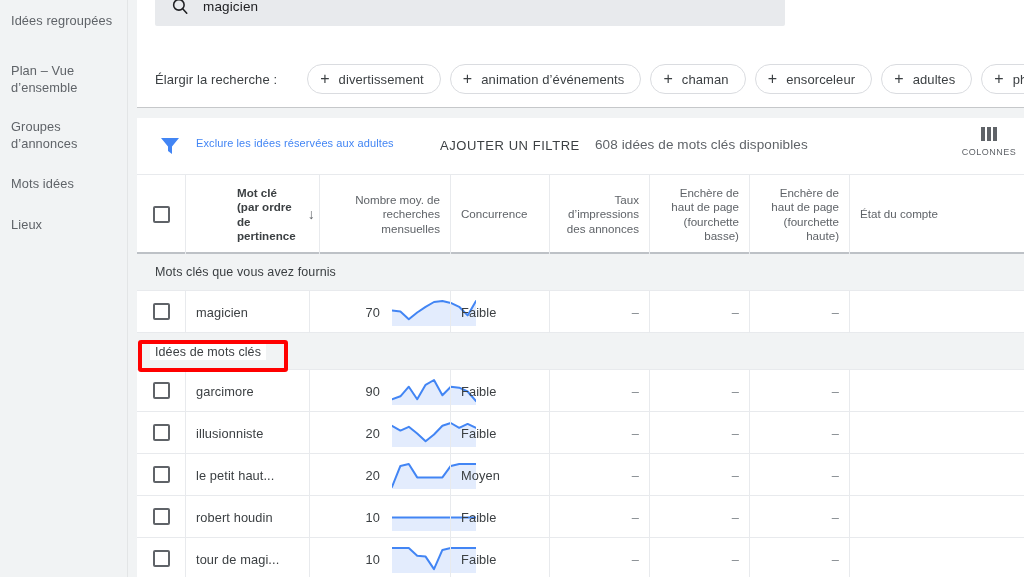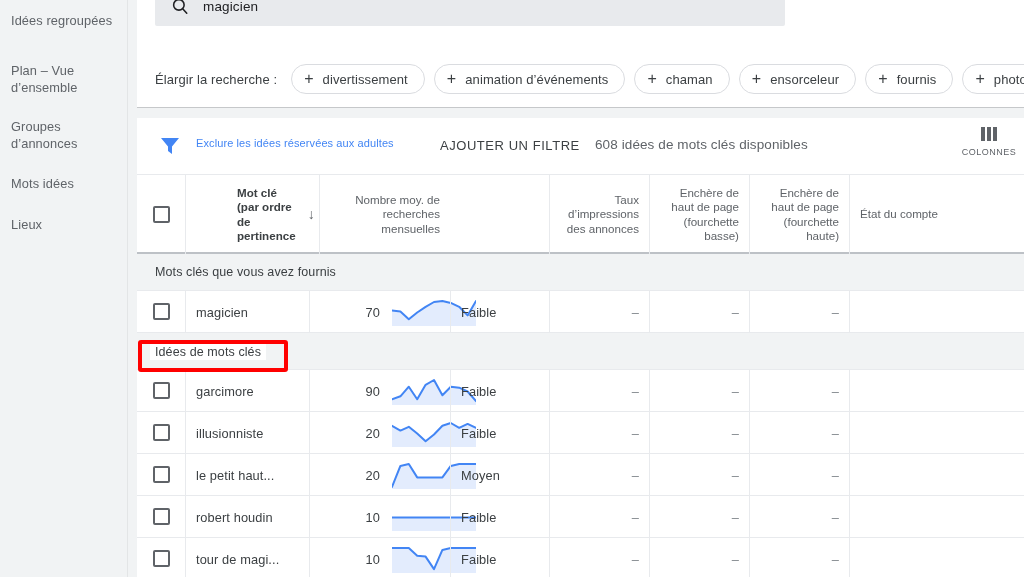--- a/index.html
+++ b/index.html
@@ -76,21 +76,21 @@
 
   #expand-row {
     position: absolute; left: 18px; top: 93px;
     height: 32px;
     display: flex; align-items: center;
     white-space: nowrap;
   }
   #expand-label {
     font-size: 13px;
     color: #3c4043;
-    margin-right: 14px;
+    margin-right: 30px;
     letter-spacing: .1px;
   }
   .chip {
     display: inline-flex; align-items: center;
     height: 30px;
     padding: 0 16px 0 12px;
     margin-right: 9px;
     border: 1px solid #dadce0;
     border-radius: 16px;
     background: #fff;
@@ -306,21 +306,21 @@
         <span class="chip">
           <span class="plus">+</span>
           <span>chaman</span>
         </span>
         <span class="chip">
           <span class="plus">+</span>
           <span>ensorceleur</span>
         </span>
         <span class="chip">
           <span class="plus">+</span>
-          <span>fournis</span>
+          <span>adultes</span>
         </span>
         <span class="chip">
           <span class="plus">+</span>
           <span>photograph</span>
         </span>
       </div>
     </div>
 
     <div id="table-card">
 
@@ -351,20 +351,23 @@
             <div class="cbx"></div>
           </div>
         </div>
         <div class="hcell left sep" id="hc-kw">
           <span class="kwtxt">Mot clé (par ordre de pertinence</span>
           <span class="sort">↓</span>
         </div>
         <div class="hcell right sep" id="hc-vol">
           <span>Nombre moy. de recherches mensuelles</span>
         </div>
+        <div class="hcell left sep" id="hc-conc">
+          <span>Concurrence</span>
+        </div>
         <div class="hcell right sep" id="hc-imp">
           <span>Taux d’impressions des annonces</span>
         </div>
         <div class="hcell right sep" id="hc-bidlo">
           <span>Enchère de haut de page (fourchette basse)</span>
         </div>
         <div class="hcell right sep" id="hc-bidhi">
           <span>Enchère de haut de page (fourchette haute)</span>
         </div>
         <div class="hcell left sep" id="hc-state">

